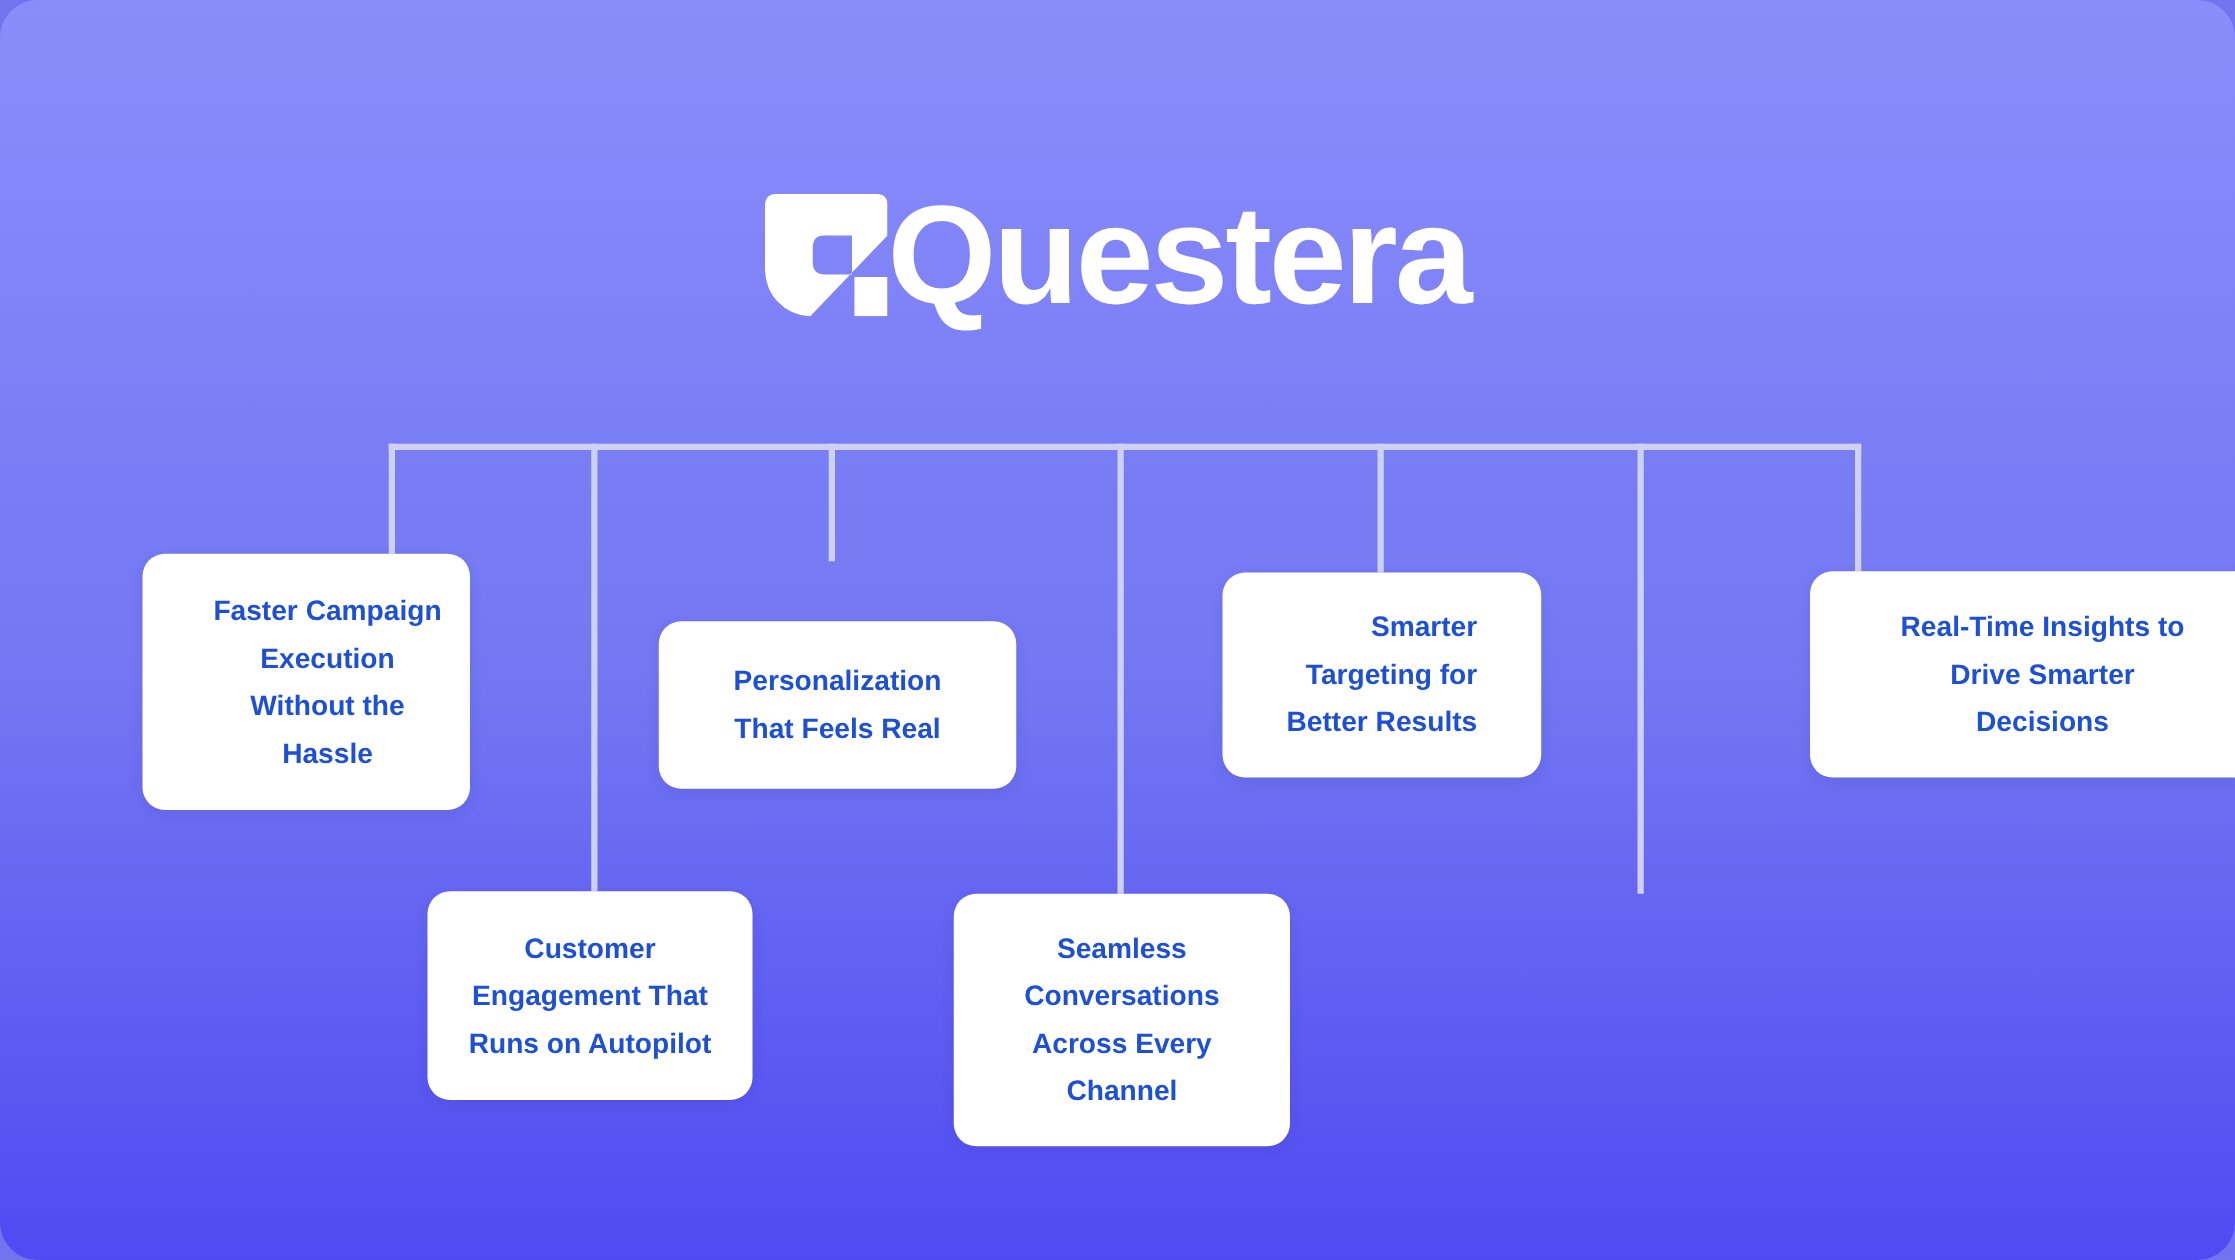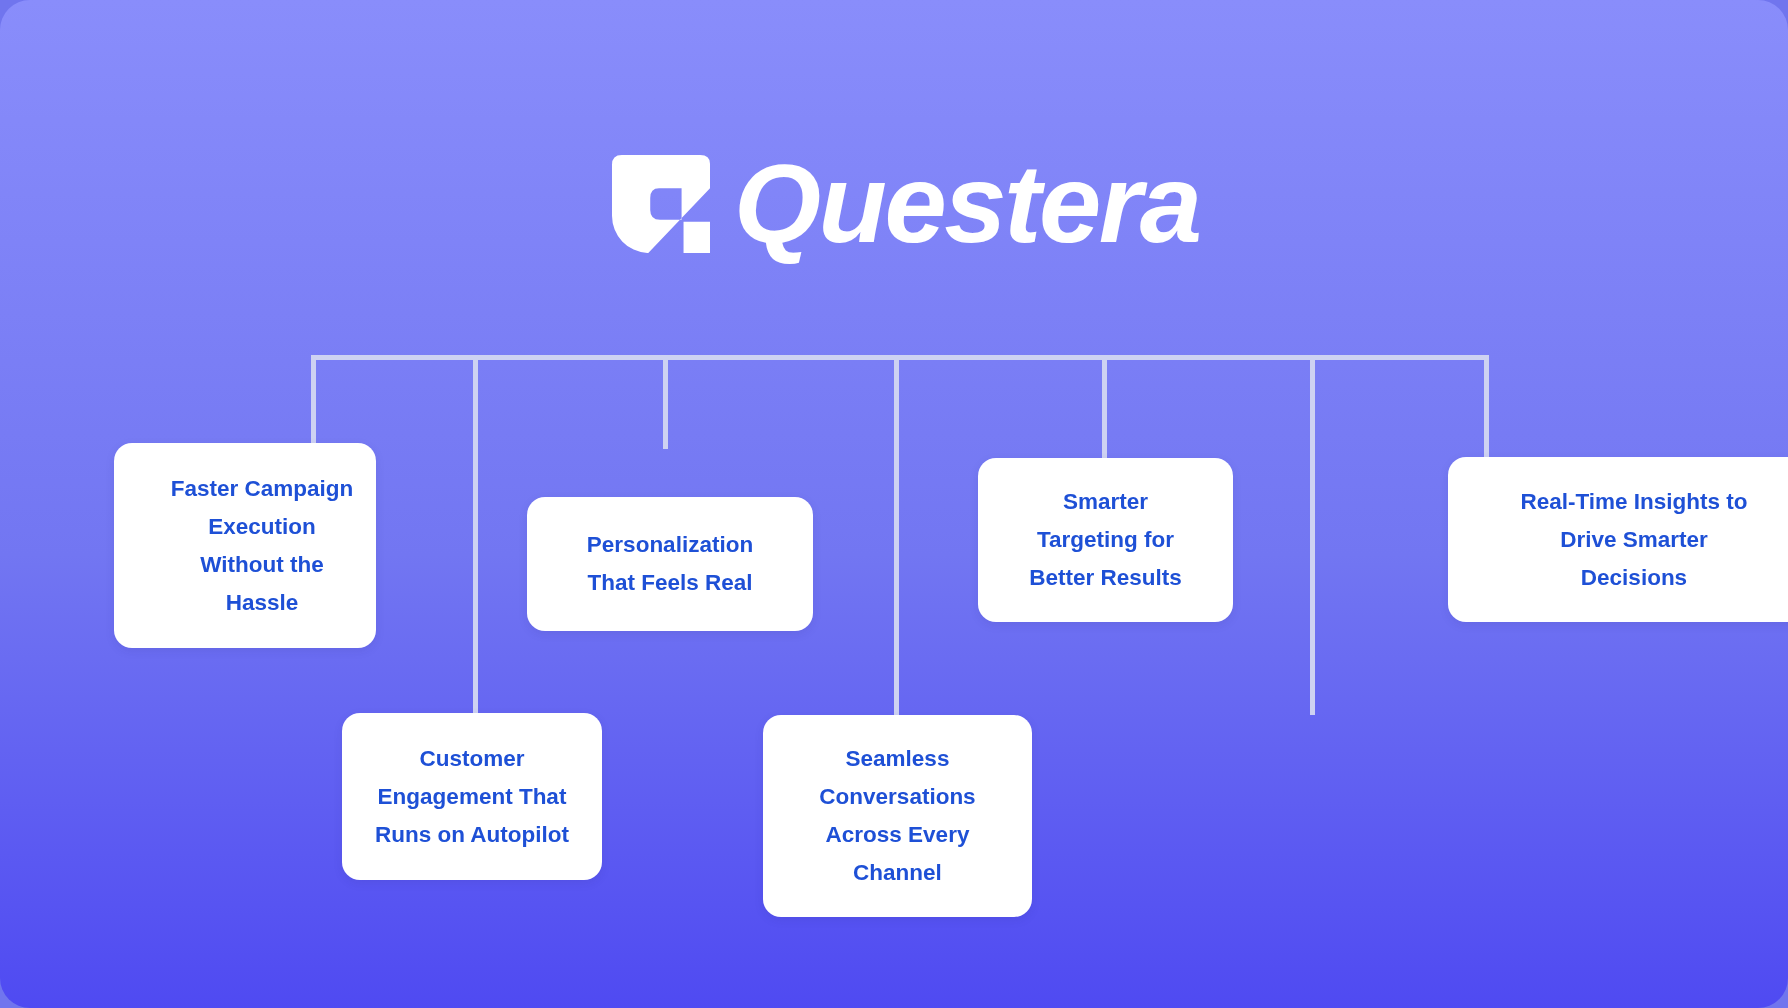--- a/index.html
+++ b/index.html
@@ -27,21 +27,21 @@
     position:absolute;inset:0;
     border-radius:30px;
     background:linear-gradient(180deg,
       var(--card-gradient-top) 0%,
       var(--card-gradient-mid) 55%,
       var(--card-gradient-bottom) 100%);
   }
   
   .logo{
     position:absolute;left:612px;top:155px;height:98px;
-    display:flex;align-items:center;gap:24px;font-style:italic;
+    display:flex;align-items:center;
   }
   .logo-icon{display:block;width:98px;height:98px;}
   .logo-icon svg{display:block;width:100%;height:100%;}
   .logo-text{
     color:var(--logo);
     font-size:112px;
     font-weight:700;
     letter-spacing:-2.5px;
     line-height:98px;
     white-space:nowrap;
@@ -69,21 +69,21 @@
   }
   .node-label{
     color:var(--node-text);
     font-size:22.5px;
     font-weight:600;
     line-height:38px;
     white-space:pre-line;
   }
   .n1{left:114px;top:443px;width:262px;height:205px;padding-left:48px;}
   .n2{left:527px;top:449px;width:286px;height:134px;margin-top:48px;}
-  .n3{left:978px;top:458px;width:255px;height:164px;}
+  .n3{left:978px;top:458px;width:255px;height:164px;text-align:right;}
   .n4{left:1448px;top:457px;width:372px;height:165px;}
   .n5{left:342px;top:713px;width:260px;height:167px;}
   .n6{left:763px;top:715px;width:269px;height:202px;}
   .n7{left:1183px;top:715px;width:267px;height:203px;}
 </style>
 </head>
 <body>
 
 <div class="canvas">
   <div class="card">

